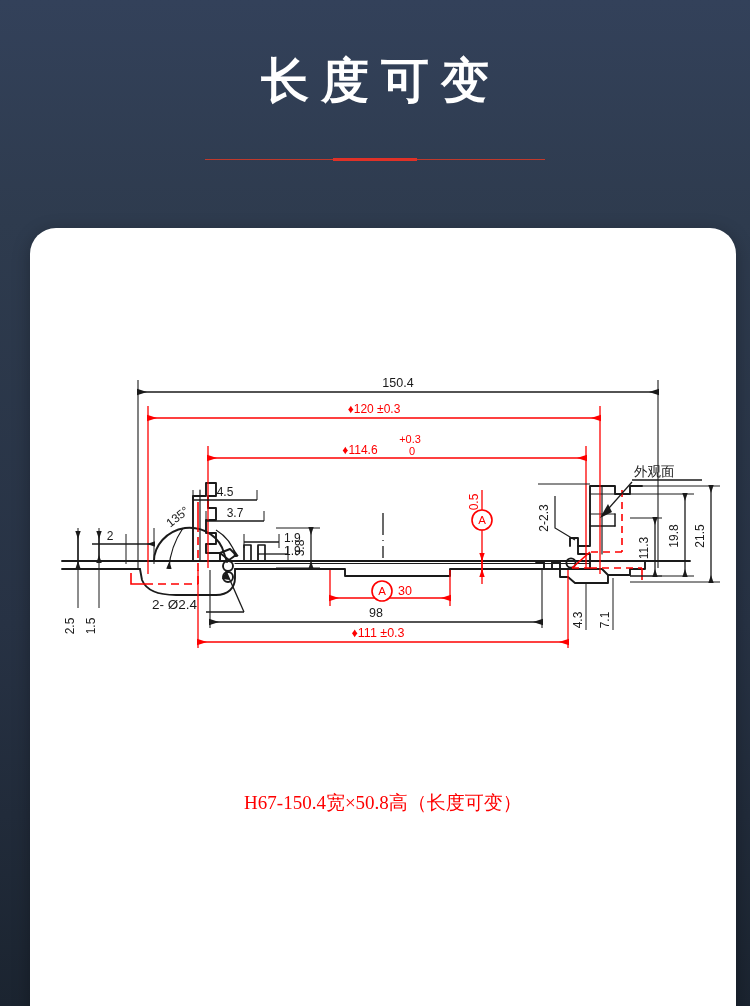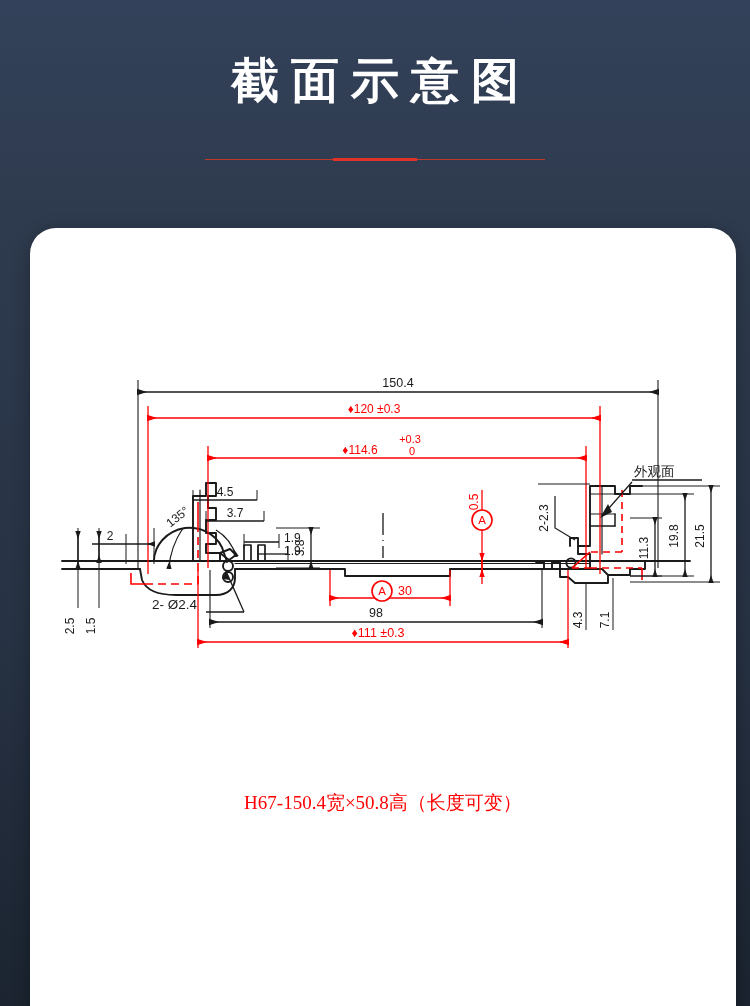--- a/index.html
+++ b/index.html
@@ -64,21 +64,21 @@
   }
   svg{display:block;}
   text{font-family:"Liberation Sans","DejaVu Sans",sans-serif;}
 </style>
 </head>
 <body>
 
 <div class="page">
 
   <div class="header">
-    <div class="title">截面示意图</div>
+    <div class="title">长度可变</div>
     <div class="divider">
       <div class="thin"></div>
       <div class="thick"></div>
     </div>
   </div>
 
   <div class="card">
 
     <div class="draw-wrap">
       <svg width="706" height="560" viewBox="0 0 706 560">

